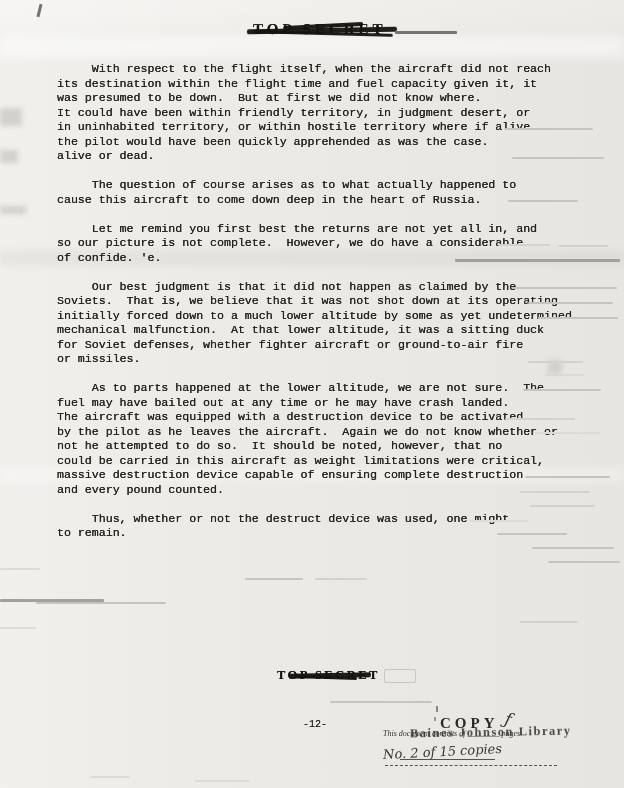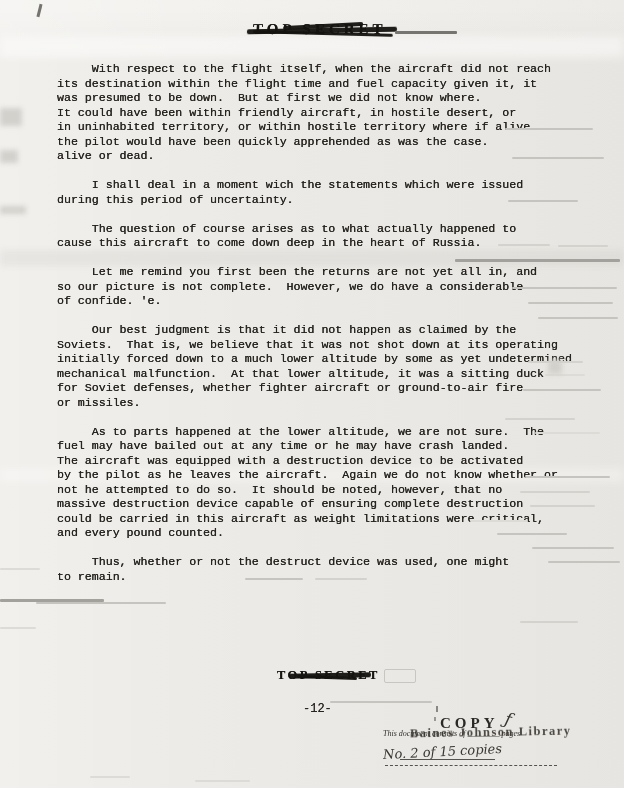--- a/index.html
+++ b/index.html
@@ -37,22 +37,22 @@
     font-weight:bold;
     color:#17150f;
     text-shadow:0 0 .6px rgba(20,18,14,.8);
     white-space:nowrap;
   }
   .ts-top{top:21px;left:253px;font-size:15px;letter-spacing:4px;transform:skewX(-2deg);}
   .ts-bottom{top:668px;left:277px;font-size:12.5px;letter-spacing:2.5px;}
   .scrib{position:absolute;background:#15130f;border-radius:2px;filter:blur(.5px);opacity:.95;}
 
   .page-number{
-    position:absolute;top:702px;left:303px;
-    font-size:12px;color:#26231e;
+    position:absolute;top:719px;left:303px;
+    font-size:10px;color:#26231e;
     text-shadow:0 0 .5px rgba(38,35,30,.8);
   }
 
   
   .copy-stamp{
     position:absolute;top:715px;left:440px;
     font-family:"Liberation Serif", serif;
     font-size:15px;letter-spacing:4px;font-weight:bold;
     color:#2b2924;filter:blur(.3px);
   }
@@ -106,54 +106,50 @@
     <div class="scrib" style="left:-6px;top:7px;width:150px;height:5px;transform:rotate(-1deg);"></div>
     <div class="scrib" style="left:0px;top:11px;width:140px;height:3px;transform:rotate(1.5deg);"></div>
     <div class="scrib" style="left:30px;top:3px;width:80px;height:4px;transform:rotate(-3deg);"></div>
   </div>
 
   <div class="doc-body">
       <div class="para">
         <div class="tline">     With respect to the flight itself, when the aircraft did not reach</div>
         <div class="tline">its destination within the flight time and fuel capacity given it, it</div>
         <div class="tline">was presumed to be down.  But at first we did not know where.</div>
-        <div class="tline">It could have been within friendly aircraft, in hostile desert, or</div>
+        <div class="tline">It could have been within friendly territory, in judgment desert, or</div>
         <div class="tline">in uninhabited territory, or within hostile territory where if alive</div>
         <div class="tline">the pilot would have been quickly apprehended as was the case.</div>
         <div class="tline">alive or dead.</div>
       </div>
       <div class="para">
-        <div class="tline">     I shall deal in a moment wich the statements which were issued</div>
-        <div class="tline">during this period of uncertainty.</div>
-      </div>
-      <div class="para">
         <div class="tline">     The question of course arises as to what actually happened to</div>
         <div class="tline">cause this aircraft to come down deep in the heart of Russia.</div>
       </div>
       <div class="para">
-        <div class="tline">     Let me remind you first been the returns are not yet all in, and</div>
+        <div class="tline">     Let me remind you first best the returns are not yet all in, and</div>
         <div class="tline">so our picture is not complete.  However, we do have a considerable</div>
         <div class="tline">of confide. 'e.</div>
       </div>
       <div class="para">
         <div class="tline">     Our best judgment is that it did not happen as claimed by the</div>
         <div class="tline">Soviets.  That is, we believe that it was not shot down at its operating</div>
         <div class="tline">initially forced down to a much lower altitude by some as yet undetermined</div>
         <div class="tline">mechanical malfunction.  At that lower altitude, it was a sitting duck</div>
         <div class="tline">for Soviet defenses, whether fighter aircraft or ground-to-air fire</div>
         <div class="tline">or missiles.</div>
       </div>
       <div class="para">
         <div class="tline">     As to parts happened at the lower altitude, we are not sure.  The</div>
         <div class="tline">fuel may have bailed out at any time or he may have crash landed.</div>
         <div class="tline">The aircraft was equipped with a destruction device to be activated</div>
         <div class="tline">by the pilot as he leaves the aircraft.  Again we do not know whether or</div>
         <div class="tline">not he attempted to do so.  It should be noted, however, that no</div>
+        <div class="tline">could be carried in this aircraft as weight limitations were critical,</div>
         <div class="tline">massive destruction device capable of ensuring complete destruction</div>
-        <div class="tline">could be carried in this aircraft as weight limitations were critical,</div>
         <div class="tline">and every pound counted.</div>
       </div>
       <div class="para">
         <div class="tline">     Thus, whether or not the destruct device was used, one might</div>
         <div class="tline">to remain.</div>
       </div>
     </div>
 
   <div class="ts ts-bottom">
     <span>TOP SECRET</span>

